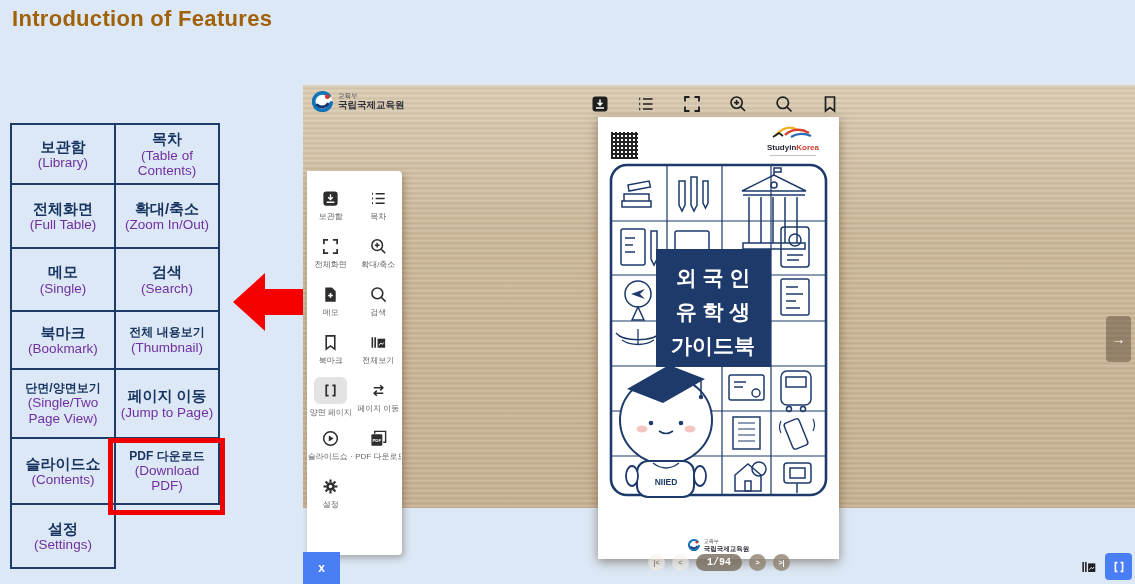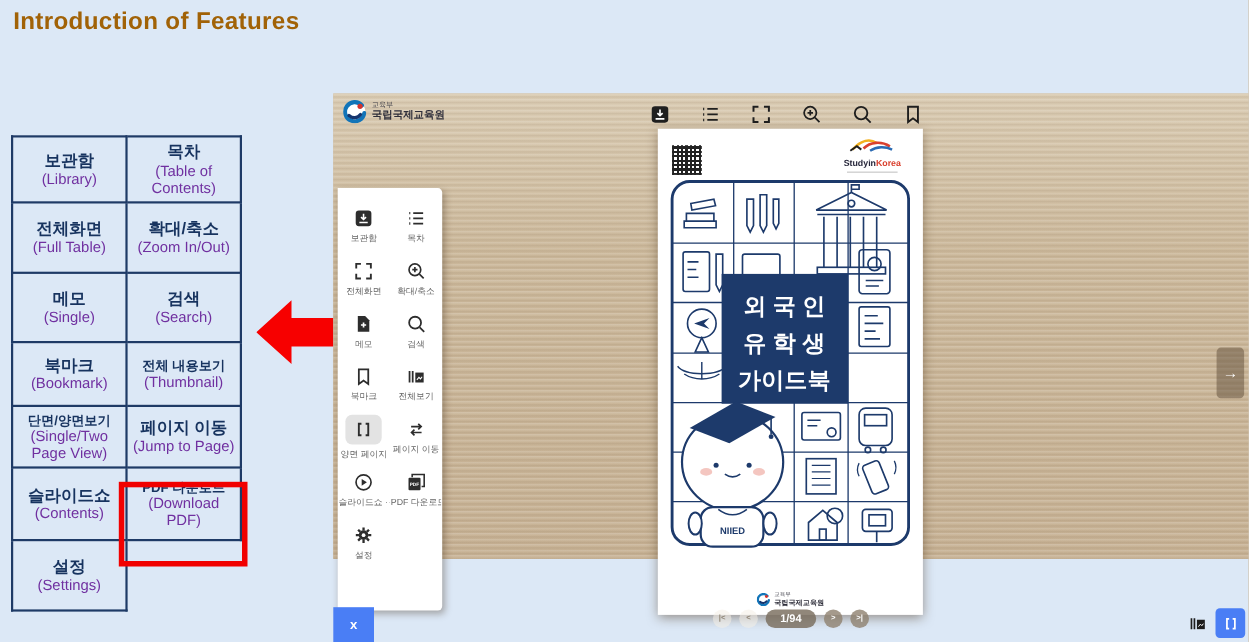--- a/index.html
+++ b/index.html
@@ -12,21 +12,21 @@
   
   .page-title { position:absolute; left:12px; top:6px; font-size:22px; font-weight:bold; color:#a16207; letter-spacing:.3px; }
 
   table.features { position:absolute; left:10px; top:123px; width:210px; border-collapse:collapse; table-layout:fixed; }
   table.features td { border:2px solid #1e3a66; text-align:center; vertical-align:middle; padding:1px 2px; }
   table.features td.empty { border:none; }
   table.features tr:nth-child(1){height:60px}
   table.features tr:nth-child(2){height:64px}
   table.features tr:nth-child(3){height:63px}
   table.features tr:nth-child(4){height:58px}
-  table.features tr:nth-child(5){height:56px}
+  table.features tr:nth-child(5){height:69px}
   table.features tr:nth-child(6){height:66px}
   table.features tr:nth-child(7){height:64px}
   .ko { display:block; font-size:15px; font-weight:bold; color:#17335f; line-height:1.18; }
   .ko.small { font-size:12px; }
   .en { display:block; font-size:13.5px; color:#7030a0; line-height:1.12; }
 
   .red-box { position:absolute; left:108px; top:438px; width:117px; height:77px; border:5px solid #f10000; z-index:3; }
   .red-arrow { position:absolute; left:233px; top:271px; width:70px; height:62px; z-index:2; }
 
   
@@ -74,21 +74,21 @@
   .close-tab { position:absolute; left:0; top:467px; width:37px; height:32px; background:#4a7ef5; color:#fff;
     font-size:12px; font-weight:bold; display:flex; align-items:center; justify-content:center; z-index:4; cursor:pointer; }
 
   
   .pagination { position:absolute; left:0; right:0; top:469px; display:flex; justify-content:center; align-items:center; gap:7px; z-index:1; }
   .pg-btn { width:17px; height:17px; border-radius:50%; font-size:7px; font-weight:bold;
     display:flex; align-items:center; justify-content:center; cursor:pointer; }
   .pg-light { background:rgba(244,239,230,.55); color:#8d8373; }
   .pg-dark { background:rgba(143,129,111,.8); color:#fff; }
   .pg-pill { min-width:46px; height:17px; padding:0 8px; border-radius:9px; background:rgba(121,109,93,.82);
-    color:#fff; font-size:10px; font-weight:bold; display:flex; align-items:center; justify-content:center; cursor:pointer; }
+    color:#fff; font-size:10px; font-weight:bold; display:flex; align-items:center; justify-content:center; cursor:pointer;font-family:Liberation Mono, monospace; }
 
   .next-tab { position:absolute; left:803px; top:231px; width:25px; height:46px; background:rgba(95,78,58,.5);
     border-radius:4px; color:#fff; font-size:14px; display:flex; align-items:center; justify-content:center; cursor:pointer; }
 
   .thumb-mini { position:absolute; left:777px; top:473px; width:18px; height:18px; color:#1d1d1d; cursor:pointer; }
   .bracket-btn { position:absolute; left:802px; top:468px; width:27px; height:27px; background:#4a7ef5; border-radius:4px;
     display:flex; align-items:center; justify-content:center; cursor:pointer; }
   .bracket-btn svg { width:16px; height:16px; color:#fff; }
 </style>
 </head>

